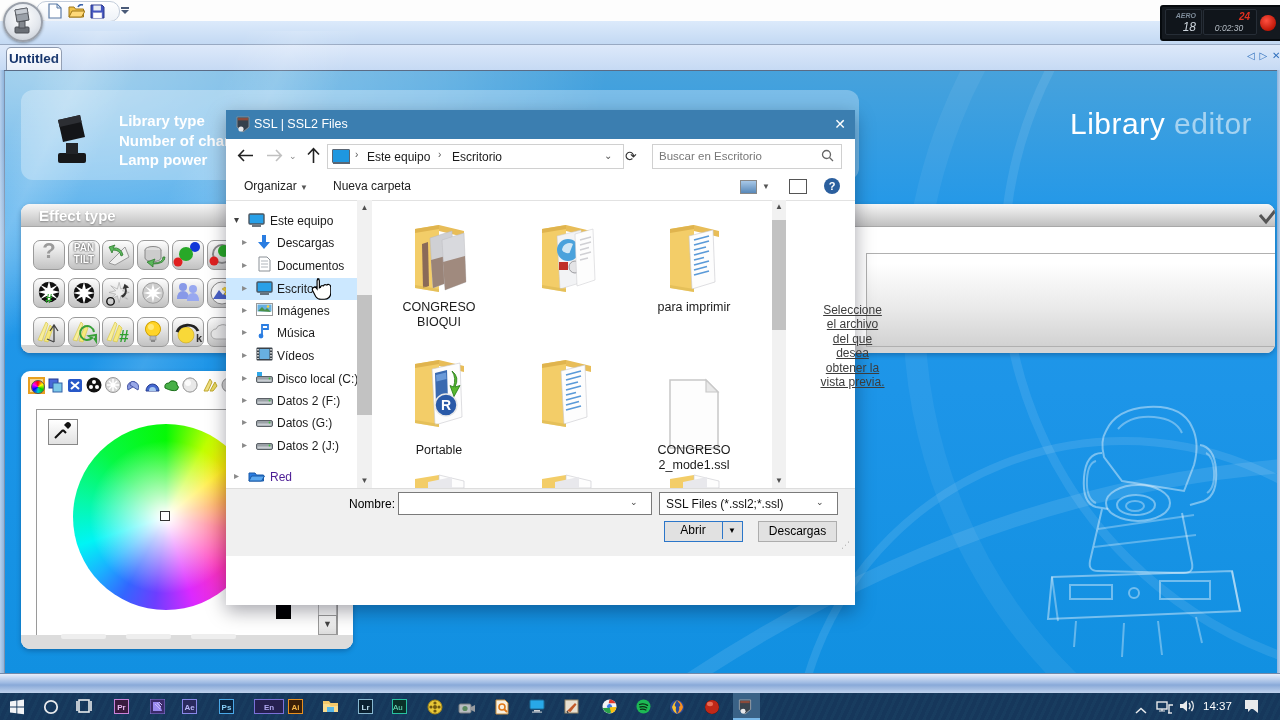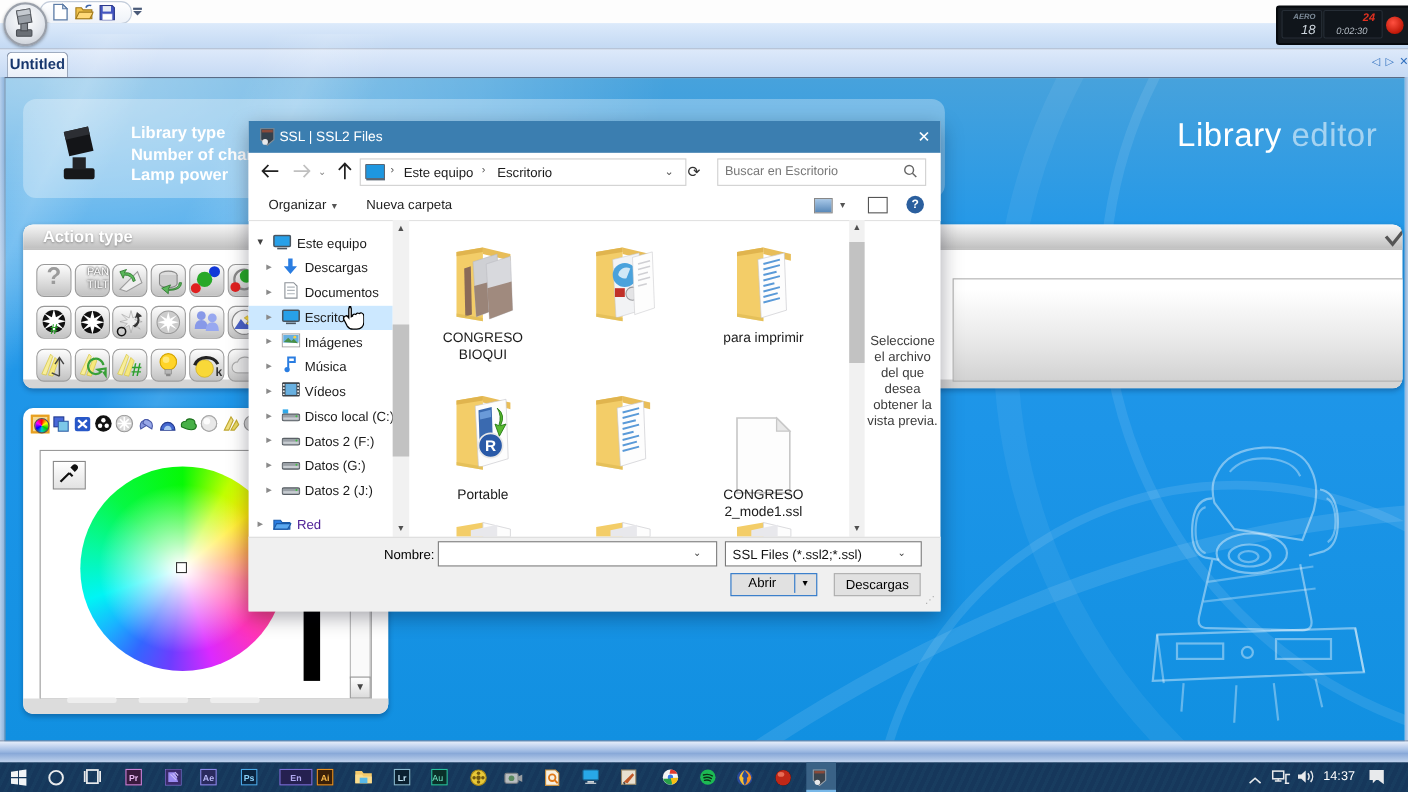--- a/index.html
+++ b/index.html
@@ -98,33 +98,33 @@
       <rect x="14" y="30" width="12" height="11" fill="#222428"></rect>
       <path d="M6 7 l22-5 5 22-22 5z" fill="#141518"></path>
       <path d="M6 7 l22-5 1.6 7-22 5z" fill="#2c2e33"></path>
     </svg>
     <div class="abs" style="left:115px;top:40px;width:300px;color:#fff;font-size:15px;font-weight:bold;line-height:19.5px;">Library type<br>Number of channels<br>Lamp power</div>
 
     <div class="abs" style="left:1066px;top:36px;width:214px;font-size:30px;color:#fff;font-weight:400;letter-spacing:0.5px;">Library <span style="color:rgba(255,255,255,0.55);">editor</span></div>
 
     <div class="abs" style="left:17px;top:133px;width:1254px;height:149px;background:#fff;border-radius:9px;box-shadow:0 2px 5px rgba(0,0,30,0.25);overflow:hidden;">
       <div class="abs" style="left:0;top:0;width:100%;height:22px;background:linear-gradient(#f6f6f6 0%,#dedede 45%,#c0c0c0 100%);border-bottom:1px solid #a8a8a8;"></div>
-      <div class="abs" style="left:18px;top:3px;font-size:15px;font-weight:bold;color:#fff;text-shadow:0 1px 2px rgba(0,0,0,0.35);">Action type</div>
+      <div class="abs" style="left:18px;top:3px;font-size:15px;font-weight:bold;color:#fff;text-shadow:0 1px 2px rgba(0,0,0,0.35);">Effect type</div>
       <svg class="abs" style="left:1236px;top:1px;" width="24" height="20" viewBox="0 0 24 20">
         <path d="M3 10 l6 7 L21 2" fill="none" stroke="#555" stroke-width="3"></path>
       </svg>
       <div class="abs" style="left:0;bottom:0;width:100%;height:8px;background:#d5d5d5;"></div>
 
       <div class="abs" style="left:845px;top:49px;width:409px;height:92px;border:1px solid #b0b0b0;background:linear-gradient(#ffffff 10%,#e9e9e9 60%,#d2d2d2 100%);"></div>
 
       <div class="abs" style="left:12px;top:36px;width:30px;height:28px;border:1px solid #9a9a9a;border-radius:7px;background:linear-gradient(#fdfdfd,#c2c2c2);overflow:hidden;">
           <div style="position:absolute;left:0;top:-3px;width:100%;text-align:center;font-size:22px;font-weight:bold;color:#9b9b9b;">?</div>
         </div>
 <div class="abs" style="left:47px;top:36px;width:30px;height:28px;border:1px solid #9a9a9a;border-radius:7px;background:linear-gradient(#fdfdfd,#c2c2c2);overflow:hidden;">
-          <div style="position:absolute;left:0;top:1px;width:100%;text-align:right;font-size:10px;font-weight:normal;color:#fff;line-height:12px;text-shadow:0 0 2px #555,0 0 2px #555;">PAN<br>TILT</div>
+          <div style="position:absolute;left:0;top:1px;width:100%;text-align:center;font-size:10px;font-weight:bold;color:#fff;line-height:12px;text-shadow:0 0 2px #555,0 0 2px #555;">PAN<br>TILT</div>
         </div>
 <div class="abs" style="left:81px;top:36px;width:30px;height:28px;border:1px solid #9a9a9a;border-radius:7px;background:linear-gradient(#fdfdfd,#c2c2c2);overflow:hidden;"><svg width="30" height="28" viewBox="0 0 30 28">
             <path d="M6 22 L22 6 l4 10 -14 8z" fill="#eee" stroke="#999"></path>
             <path d="M20 14 q-2-8 -10-7 l2-3 -6 2 3 6 1-3 q7 0 8 6z" fill="#5cb85c" stroke="#2d7a2d" stroke-width="0.8"></path>
           </svg></div>
 <div class="abs" style="left:116px;top:36px;width:30px;height:28px;border:1px solid #9a9a9a;border-radius:7px;background:linear-gradient(#fdfdfd,#c2c2c2);overflow:hidden;"><svg width="30" height="28" viewBox="0 0 30 28">
             <ellipse cx="15" cy="9" rx="8" ry="3.5" fill="#ddd" stroke="#888"></ellipse>
             <path d="M7 9 v8 a8 3.5 0 0 0 16 0 v-8" fill="#ccc" stroke="#888"></path>
             <path d="M25 16 q0 6 -10 6 l2-4 -8 3 6 5 0-3 q12 0 12-7z" fill="#5cb85c" stroke="#2d7a2d" stroke-width="0.8"></path>
           </svg></div>
@@ -269,21 +269,21 @@
       <div class="abs" style="left:0;bottom:0;width:100%;height:14px;background:#dcdcdc;border-radius:0 0 9px 9px;"></div>
       <div class="abs" style="left:40px;bottom:10px;width:45px;height:5px;background:#eee;border-radius:2px;"></div>
       <div class="abs" style="left:105px;bottom:10px;width:45px;height:5px;background:#eee;border-radius:2px;"></div>
       <div class="abs" style="left:170px;bottom:10px;width:45px;height:5px;background:#eee;border-radius:2px;"></div>
     </div>
   </div>
 
   <div class="abs" style="left:0;top:673px;width:1280px;height:20px;background:linear-gradient(#e7eefb,#9db9e2 45%,#89a9d8 55%,#c6d7ef);border-top:1px solid #7288a8;"></div>
 </div>
 
-<div class="abs" style="left:226px;top:110px;width:629px;height:445px;background:#fff;box-shadow:0 6px 18px rgba(0,0,20,0.35);font-size:12px;">
+<div class="abs" style="left:226px;top:110px;width:629px;height:495px;background:#fff;box-shadow:0 6px 18px rgba(0,0,20,0.35);font-size:12px;">
 
   <div class="abs" style="left:0;top:0;width:100%;height:29px;background:#3b7eb0;"></div>
   <svg class="abs" style="left:10px;top:6px;" width="14" height="17" viewBox="0 0 14 17">
     <path d="M1 1 h12 v10 l-6 5 -6-5z" fill="#35404c" stroke="#828c96"></path>
     <rect x="2" y="2" width="10" height="2.4" fill="#8a4a3a"></rect>
     <circle cx="5" cy="13" r="2.6" fill="#e8e8ea"></circle>
   </svg>
   <div class="abs" style="left:28px;top:7px;color:#fff;font-size:12.5px;">SSL | SSL2 Files</div>
   <div class="abs" style="left:605px;top:5px;width:18px;height:18px;color:#fff;font-size:14px;text-align:center;line-height:18px;">✕</div>
 
@@ -485,21 +485,21 @@
       <polygon points="7,5 31,1 31,14 7,14" fill="#f3cd68"></polygon>
       <polygon points="31,1 56,7 56,14 31,14" fill="#fdfdfd" stroke="#c8c8cc" stroke-width="0.6"></polygon>
       <polygon points="20,8 44,3 44,14 20,14" fill="#e8e8ec"></polygon>
     </svg>
 
   <div class="abs" style="left:546px;top:90px;width:14px;height:288px;background:#f1f1f1;"></div>
   <div class="abs" style="left:546px;top:90px;width:14px;height:14px;color:#505050;font-size:8px;text-align:center;line-height:14px;">▲</div>
   <div class="abs" style="left:546px;top:110px;width:14px;height:110px;background:#c2c2c2;"></div>
   <div class="abs" style="left:546px;top:364px;width:14px;height:14px;color:#505050;font-size:8px;text-align:center;line-height:14px;">▼</div>
 
-  <div class="abs" style="left:560px;top:193px;width:69px;color:#3c3c3c;font-size:12px;text-align:center;line-height:14.4px;">Seleccione el archivo del que desea obtener la vista previa.</div>
+  <div class="abs" style="left:592px;top:193px;width:69px;color:#3c3c3c;font-size:12px;text-align:center;line-height:14.4px;text-decoration:underline;">Seleccione el archivo del que desea obtener la vista previa.</div>
 
   <div class="abs" style="left:0;top:378px;width:100%;height:67px;background:#f0f0f0;border-top:1px solid #ddd;"></div>
   <div class="abs" style="left:123px;top:387px;color:#000;">Nombre:</div>
   <div class="abs" style="left:172px;top:382px;width:252px;height:21px;background:#fff;border:1px solid #7a7a7a;"></div>
   <div class="abs" style="left:404px;top:387px;color:#444;font-size:9px;">⌄</div>
   <div class="abs" style="left:433px;top:382px;width:177px;height:21px;background:#fff;border:1px solid #7a7a7a;"></div>
   <div class="abs" style="left:440px;top:387px;color:#111;">SSL Files (*.ssl2;*.ssl)</div>
   <div class="abs" style="left:590px;top:387px;color:#444;font-size:9px;">⌄</div>
 
   <div class="abs" style="left:438px;top:411px;width:77px;height:19px;background:#e1e1e1;border:1.5px solid #2b76c9;"></div>

